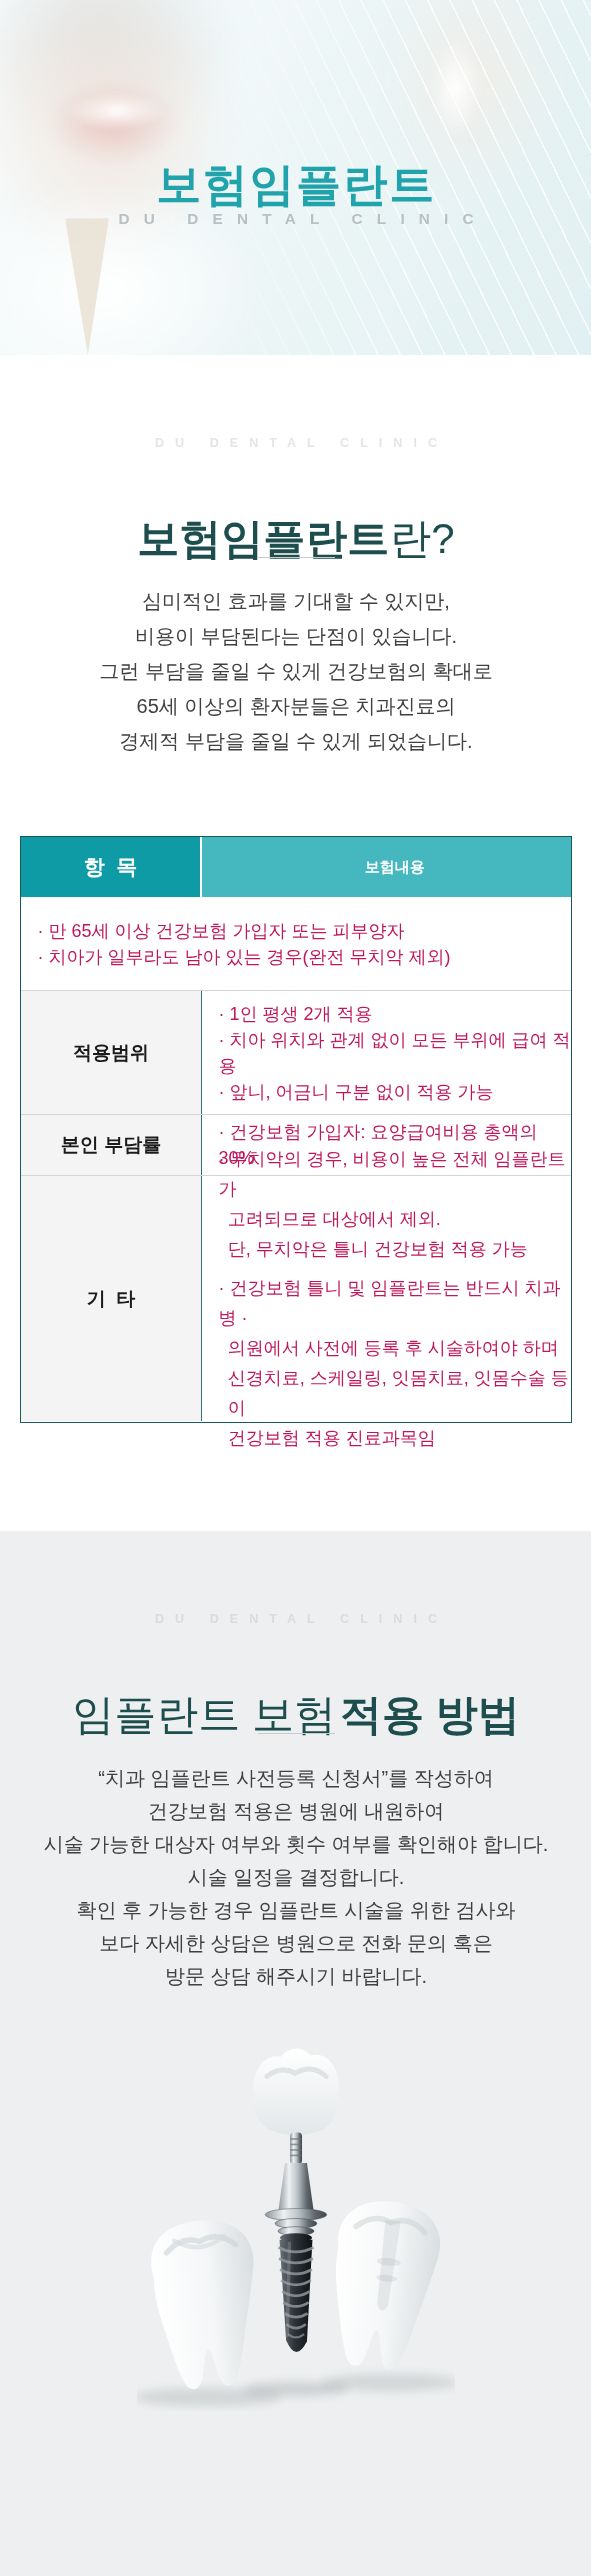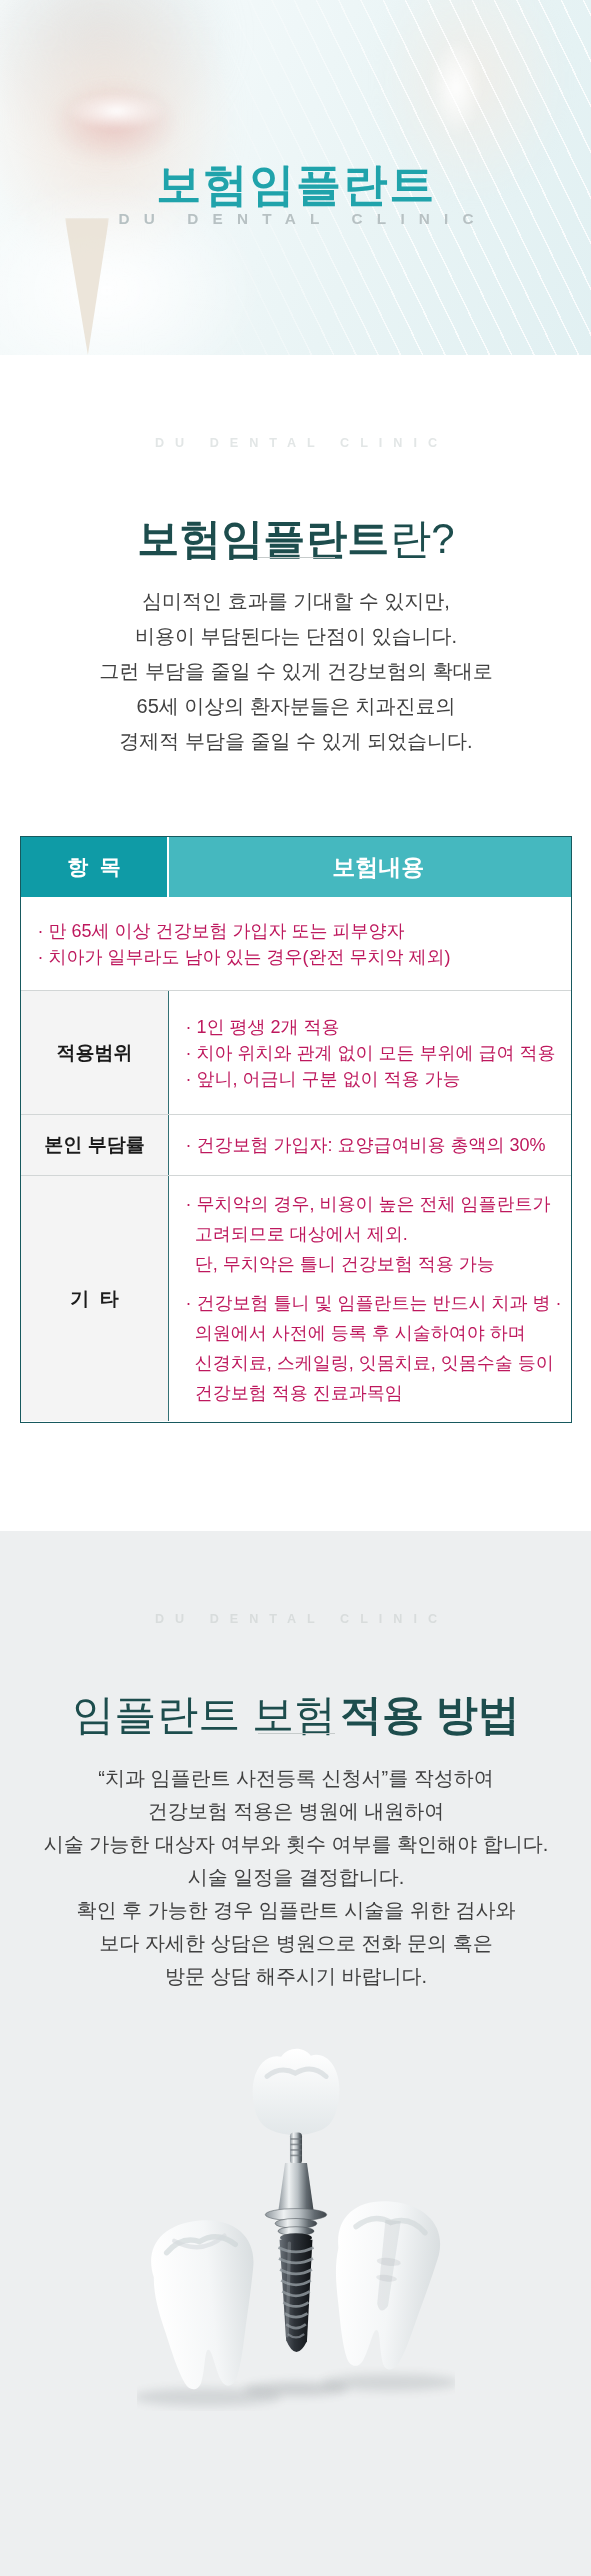--- a/index.html
+++ b/index.html
@@ -54,25 +54,25 @@
 
   
   .tbl{position:absolute;top:481px;left:20px;width:552px;height:587px;box-sizing:border-box;
        border:1.6px solid #17595e;background:#ffffff;}
   .trow{display:flex;box-sizing:border-box;}
   .trow.rh{height:60px;}
   .trow.r0{height:93px;}
   .trow.r1{height:124px;border-top:1.1px solid #d2d6d6;}
   .trow.r2{height:61px;border-top:1.1px solid #d2d6d6;}
   .trow.r3{height:246px;border-top:1.1px solid #d2d6d6;}
-  .cell-label{width:148px;flex:none;display:flex;align-items:center;justify-content:center;box-sizing:border-box;}
+  .cell-label{width:181px;flex:none;display:flex;align-items:center;justify-content:center;box-sizing:border-box;}
   .rh .cell-label{background:#0f9ba6;border-right:2.2px solid #ffffff;
         color:#ffffff;font-size:21px;font-weight:800;white-space:pre;}
   .rh .cell-content{background:#45b8bf;display:flex;align-items:center;justify-content:center;
-        color:#ffffff;font-size:23px;font-weight:800;}
+        color:#ffffff;font-size:15px;font-weight:800;}
   .cell-content{flex:1;box-sizing:border-box;display:flex;flex-direction:column;justify-content:center;
         padding-left:16.4px;background:#ffffff;}
   .body-row .cell-label{background:#f4f4f4;border-right:1.1px solid #337074;
         color:#1b1b1b;font-size:19px;font-weight:800;white-space:pre;}
   .cell-content .line{font-size:18px;color:#be185d;line-height:26px;}
   .r3 .cell-content .line{line-height:30px;}
   .cell-content .cont{padding-left:9.3px;}
   .cell-content .gap{margin-top:8.8px;}
 
   

